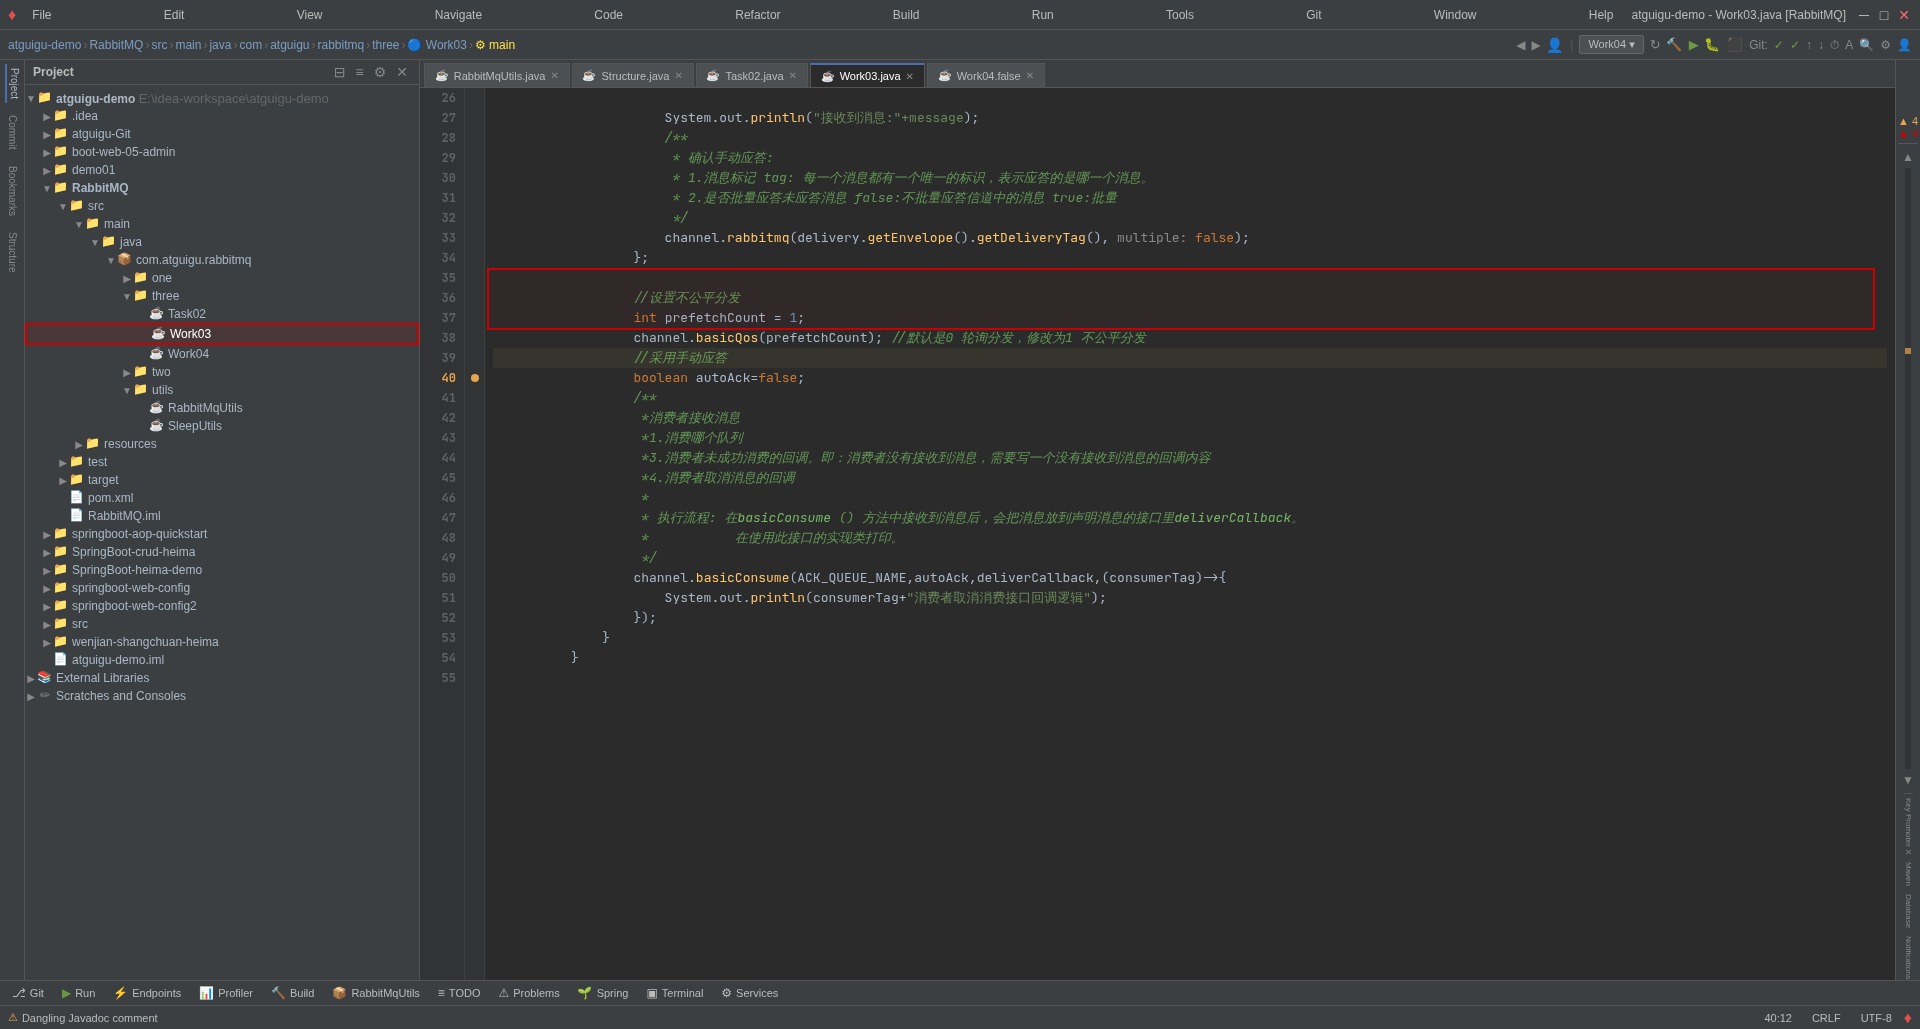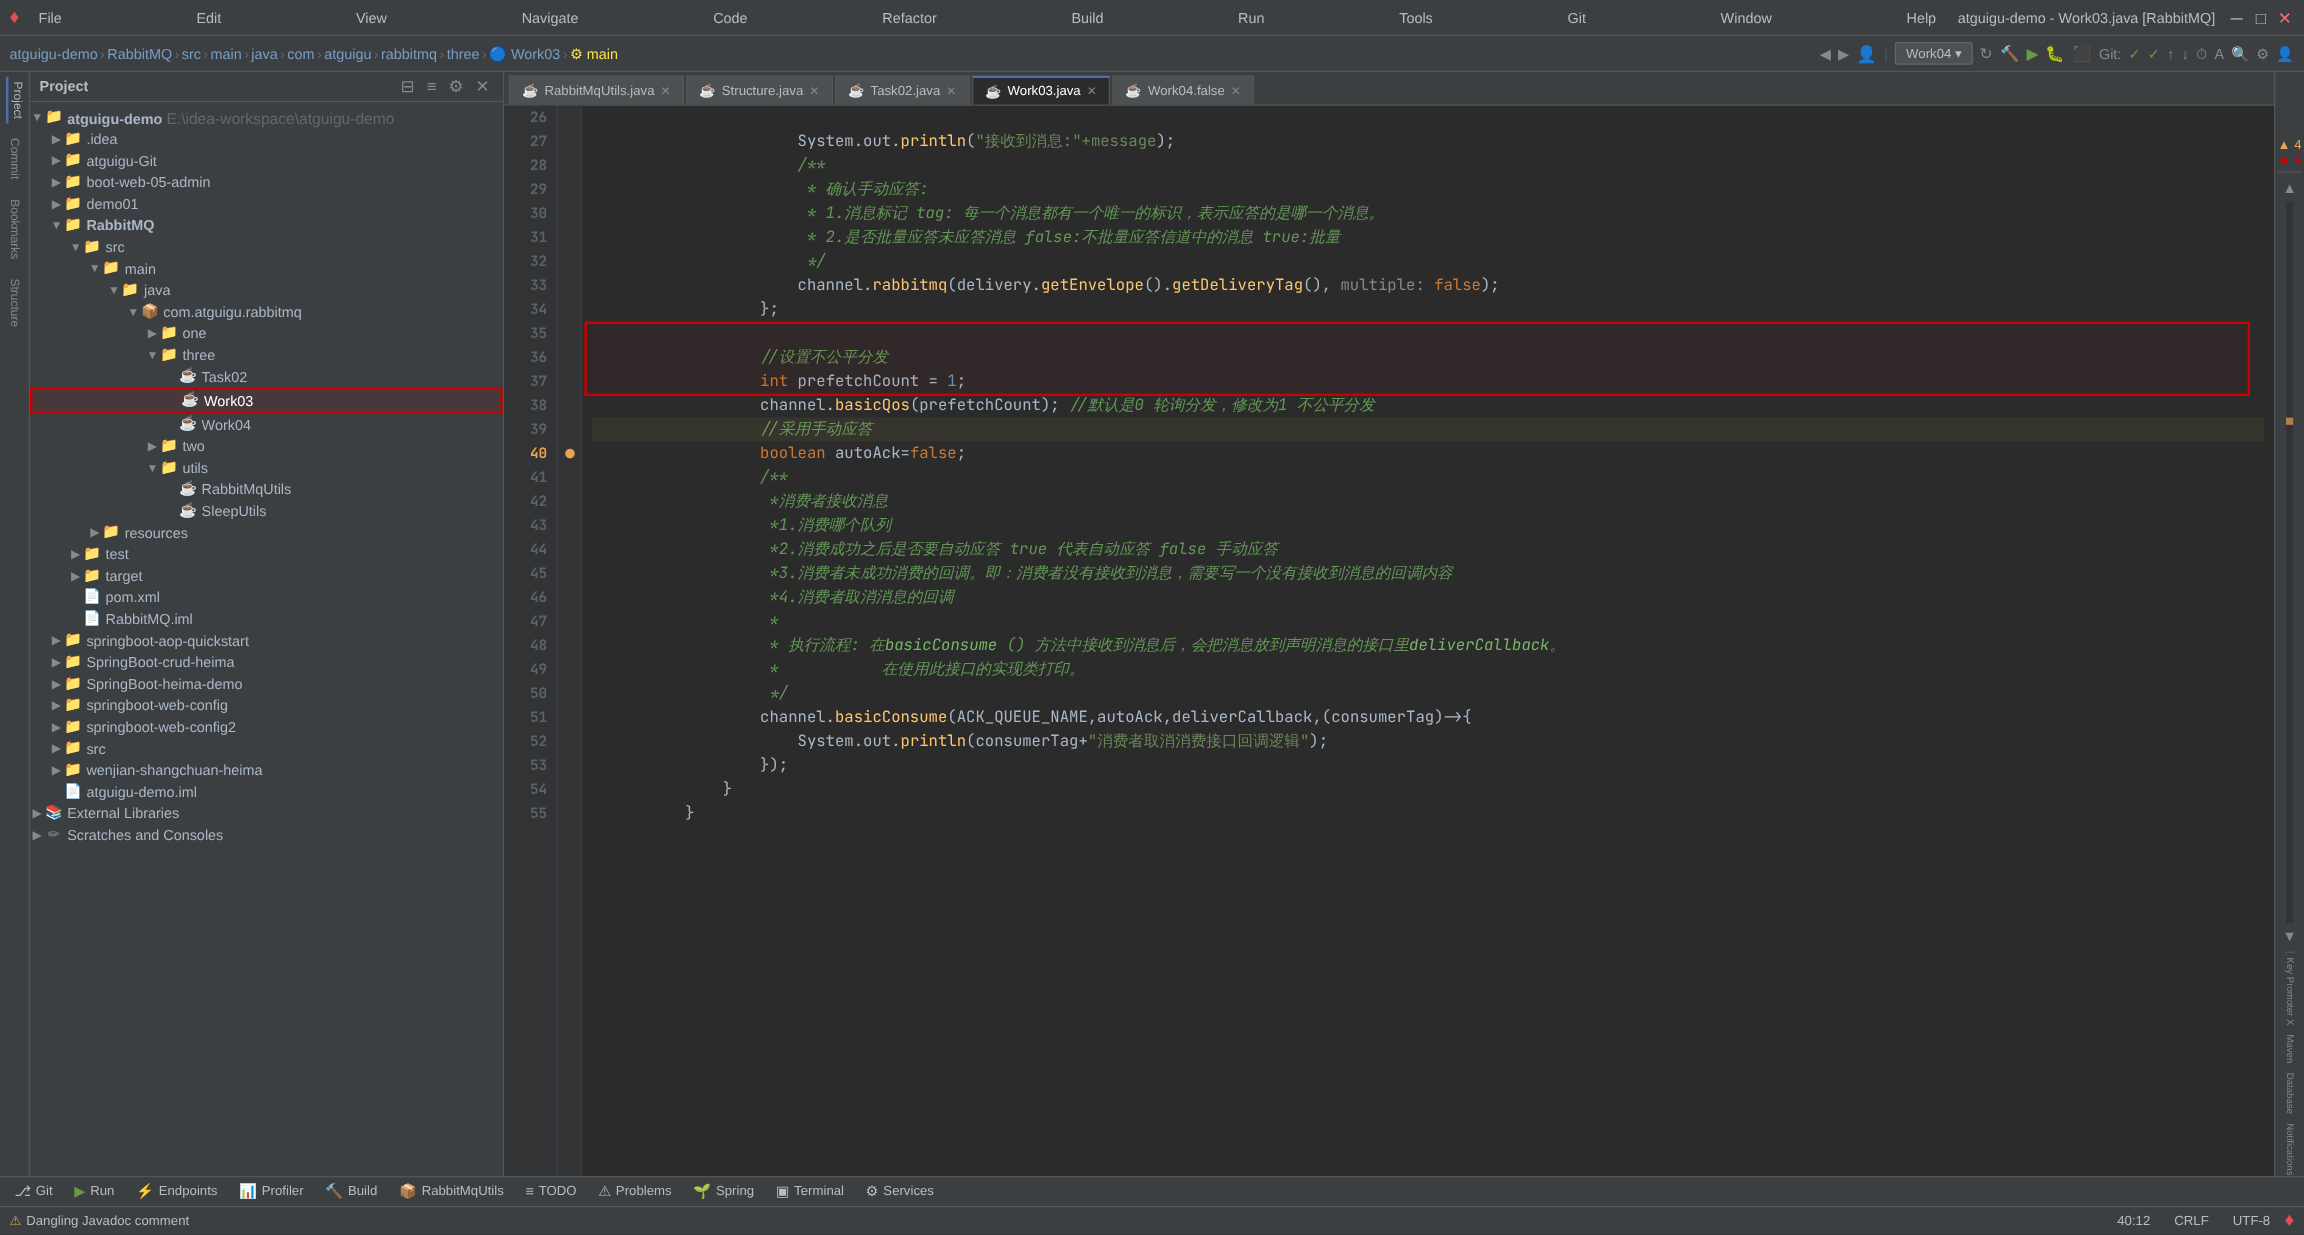--- a/index.html
+++ b/index.html
@@ -769,23 +769,20 @@
         <div class="code-line">
           &nbsp;&nbsp;&nbsp;&nbsp;&nbsp;&nbsp;&nbsp;&nbsp;<span class="cmt">/**</span>
         </div>
         <div class="code-line">
           &nbsp;&nbsp;&nbsp;&nbsp;&nbsp;&nbsp;&nbsp;&nbsp;&nbsp;<span class="cmt">*消费者接收消息</span>
         </div>
         <div class="code-line">
           &nbsp;&nbsp;&nbsp;&nbsp;&nbsp;&nbsp;&nbsp;&nbsp;&nbsp;<span class="cmt">*1.消费哪个队列</span>
         </div>
         <div class="code-line">
-          &nbsp;&nbsp;&nbsp;&nbsp;&nbsp;&nbsp;&nbsp;&nbsp;&nbsp;<span class="cmt">*2.消费成功之后是否要自动应答 true 代表自动应答 false 手动应答</span>
-        </div>
-        <div class="code-line">
           &nbsp;&nbsp;&nbsp;&nbsp;&nbsp;&nbsp;&nbsp;&nbsp;&nbsp;<span class="cmt">*3.消费者未成功消费的回调。即：消费者没有接收到消息，需要写一个没有接收到消息的回调内容</span>
         </div>
         <div class="code-line">
           &nbsp;&nbsp;&nbsp;&nbsp;&nbsp;&nbsp;&nbsp;&nbsp;&nbsp;<span class="cmt">*4.消费者取消消息的回调</span>
         </div>
         <div class="code-line">
           &nbsp;&nbsp;&nbsp;&nbsp;&nbsp;&nbsp;&nbsp;&nbsp;&nbsp;<span class="cmt">*</span>
         </div>
         <div class="code-line">
           &nbsp;&nbsp;&nbsp;&nbsp;&nbsp;&nbsp;&nbsp;&nbsp;&nbsp;<span class="cmt">* 执行流程: 在<span style="color:#77b767;">basicConsume</span> () 方法中接收到消息后，会把消息放到声明消息的接口里<span style="color:#77b767;">deliverCallback</span>。</span>

